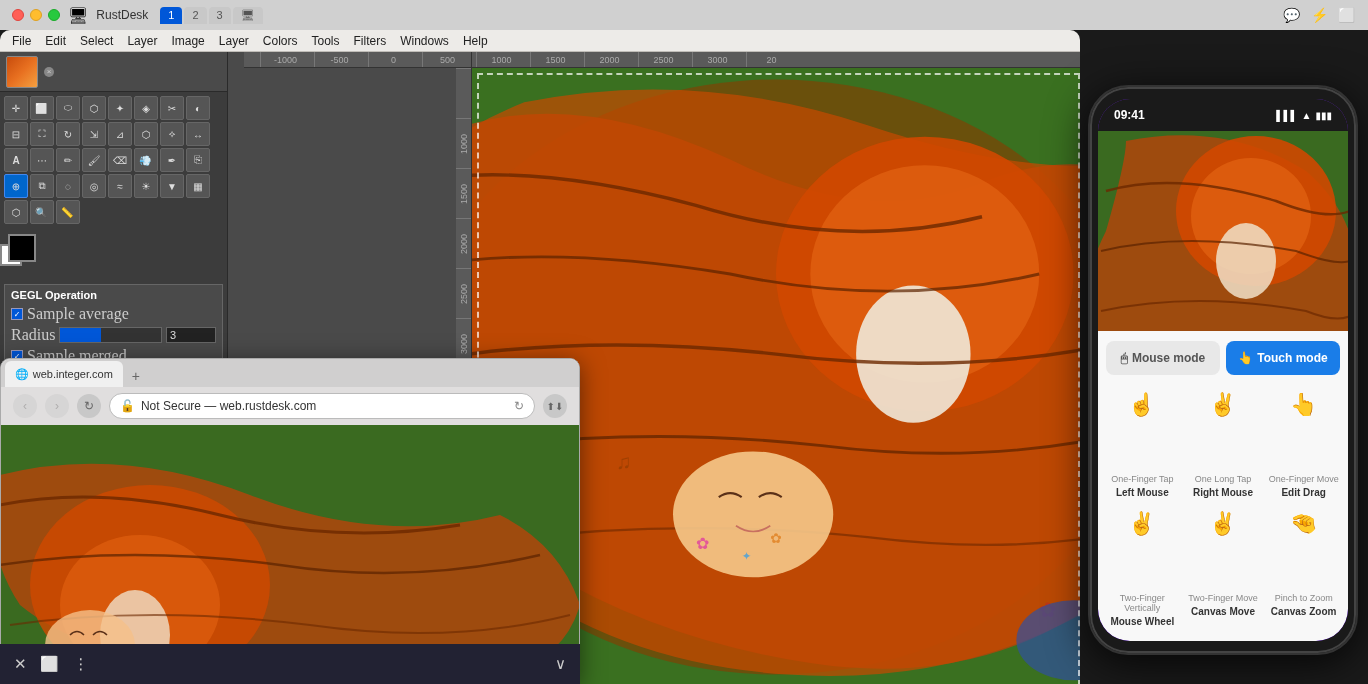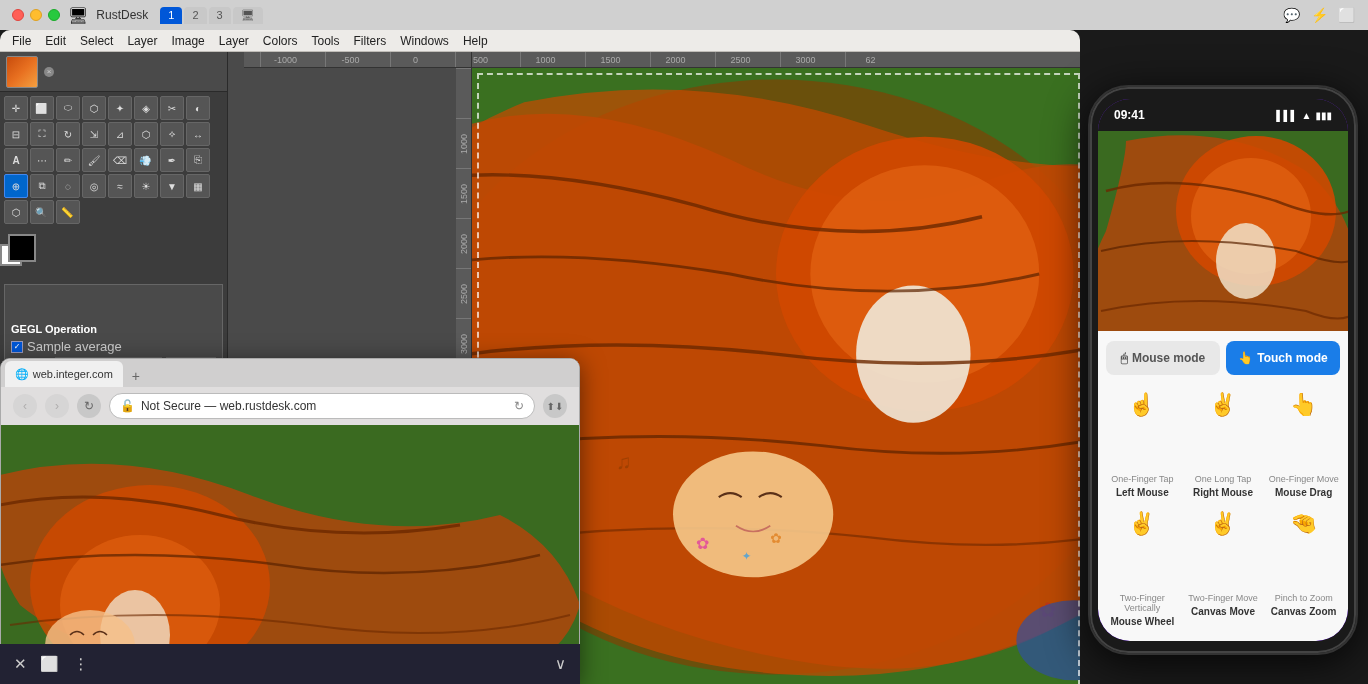--- a/index.html
+++ b/index.html
@@ -162,36 +162,35 @@
       border: 1px solid #666;
       padding: 4px 6px;
       color: #ddd;
       font-size: 11px;
     }
     .gegl-title {
       font-weight: bold;
       font-size: 11px;
       color: #fff;
       margin-bottom: 4px;
-      margin-top: 34px;
     }
     .gegl-row {
       display: flex;
       align-items: center;
       gap: 4px;
       margin-bottom: 3px;
     }
     .gegl-check {
       width: 12px; height: 12px;
       background: #0057d8;
       border: 1px solid #99b;
       display: flex; align-items: center; justify-content: center;
       font-size: 8px; color: white;
     }
-    .gegl-label { color: #ccc; font-size: 13px; }
+    .gegl-label { color: #ccc; font-size: 16px; font-family: Liberation Serif, serif; }
     .gegl-input {
       background: #222;
       border: 1px solid #666;
       color: #ddd;
       font-size: 11px;
       width: 50px;
       padding: 1px 3px;
     }
     .gegl-slider {
       flex: 1;
@@ -217,21 +216,21 @@
     
     .ruler-h {
       height: 16px;
       background: #5a5a5a;
       border-bottom: 1px solid #333;
       display: flex;
       align-items: center;
       padding-left: 16px;
       font-size: 9px;
       color: #aaa;
-      gap: 15px;
+      gap: 4px;
       overflow: hidden;
     }
     .ruler-mark {
       min-width: 50px;
       text-align: center;
       border-left: 1px solid #777;
       height: 100%;
       display: flex;
       align-items: center;
       justify-content: center;
@@ -655,21 +654,21 @@
       <div class="ruler-h" style="margin-left:16px;">
         <div class="ruler-mark">-1000</div>
         <div class="ruler-mark">-500</div>
         <div class="ruler-mark">0</div>
         <div class="ruler-mark">500</div>
         <div class="ruler-mark">1000</div>
         <div class="ruler-mark">1500</div>
         <div class="ruler-mark">2000</div>
         <div class="ruler-mark">2500</div>
         <div class="ruler-mark">3000</div>
-        <div class="ruler-mark">62</div>
+        <div class="ruler-mark">20</div>
       </div>
 
       <div class="ruler-v" style="height:calc(100% - 16px);">
         <div class="ruler-v-mark"></div>
         <div class="ruler-v-mark">1000</div>
         <div class="ruler-v-mark">1500</div>
         <div class="ruler-v-mark">2000</div>
         <div class="ruler-v-mark">2500</div>
         <div class="ruler-v-mark">3000</div>
       </div>
@@ -829,21 +828,21 @@
           <div class="gesture-label">Left Mouse</div>
         </div>
         <div class="gesture-item">
           <div class="gesture-icon">✌</div>
           <div class="gesture-sub">One Long Tap</div>
           <div class="gesture-label">Right Mouse</div>
         </div>
         <div class="gesture-item">
           <div class="gesture-icon">👆</div>
           <div class="gesture-sub">One-Finger Move</div>
-          <div class="gesture-label">Mouse Drag</div>
+          <div class="gesture-label">Edit Drag</div>
         </div>
 
         <div class="gesture-item">
           <div class="gesture-icon">✌</div>
           <div class="gesture-sub">Two-Finger Vertically</div>
           <div class="gesture-label">Mouse Wheel</div>
         </div>
         <div class="gesture-item">
           <div class="gesture-icon">✌</div>
           <div class="gesture-sub">Two-Finger Move</div>

